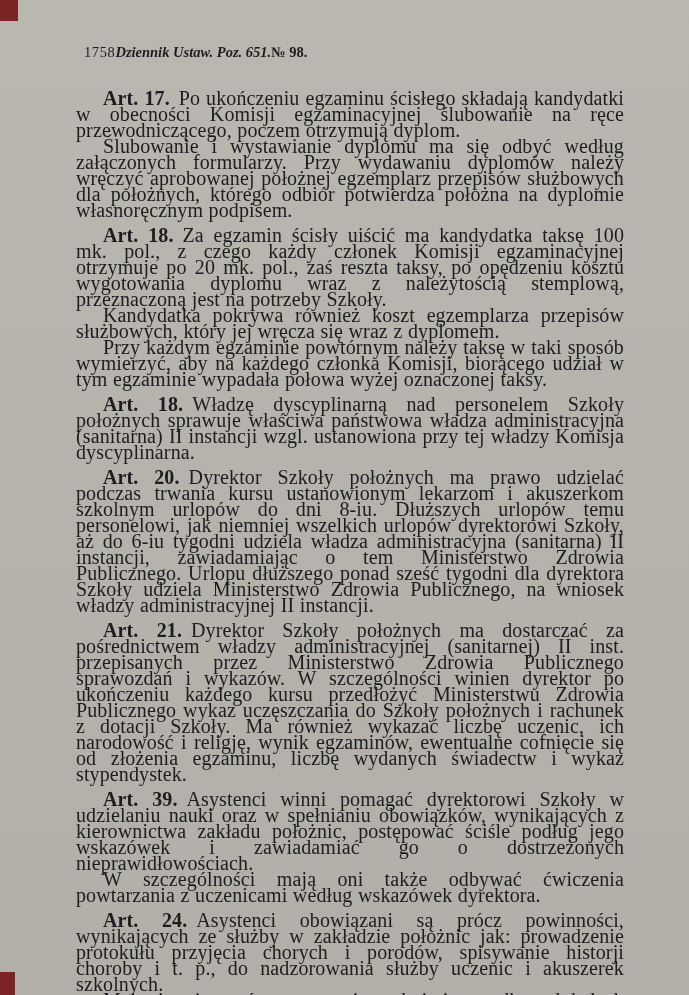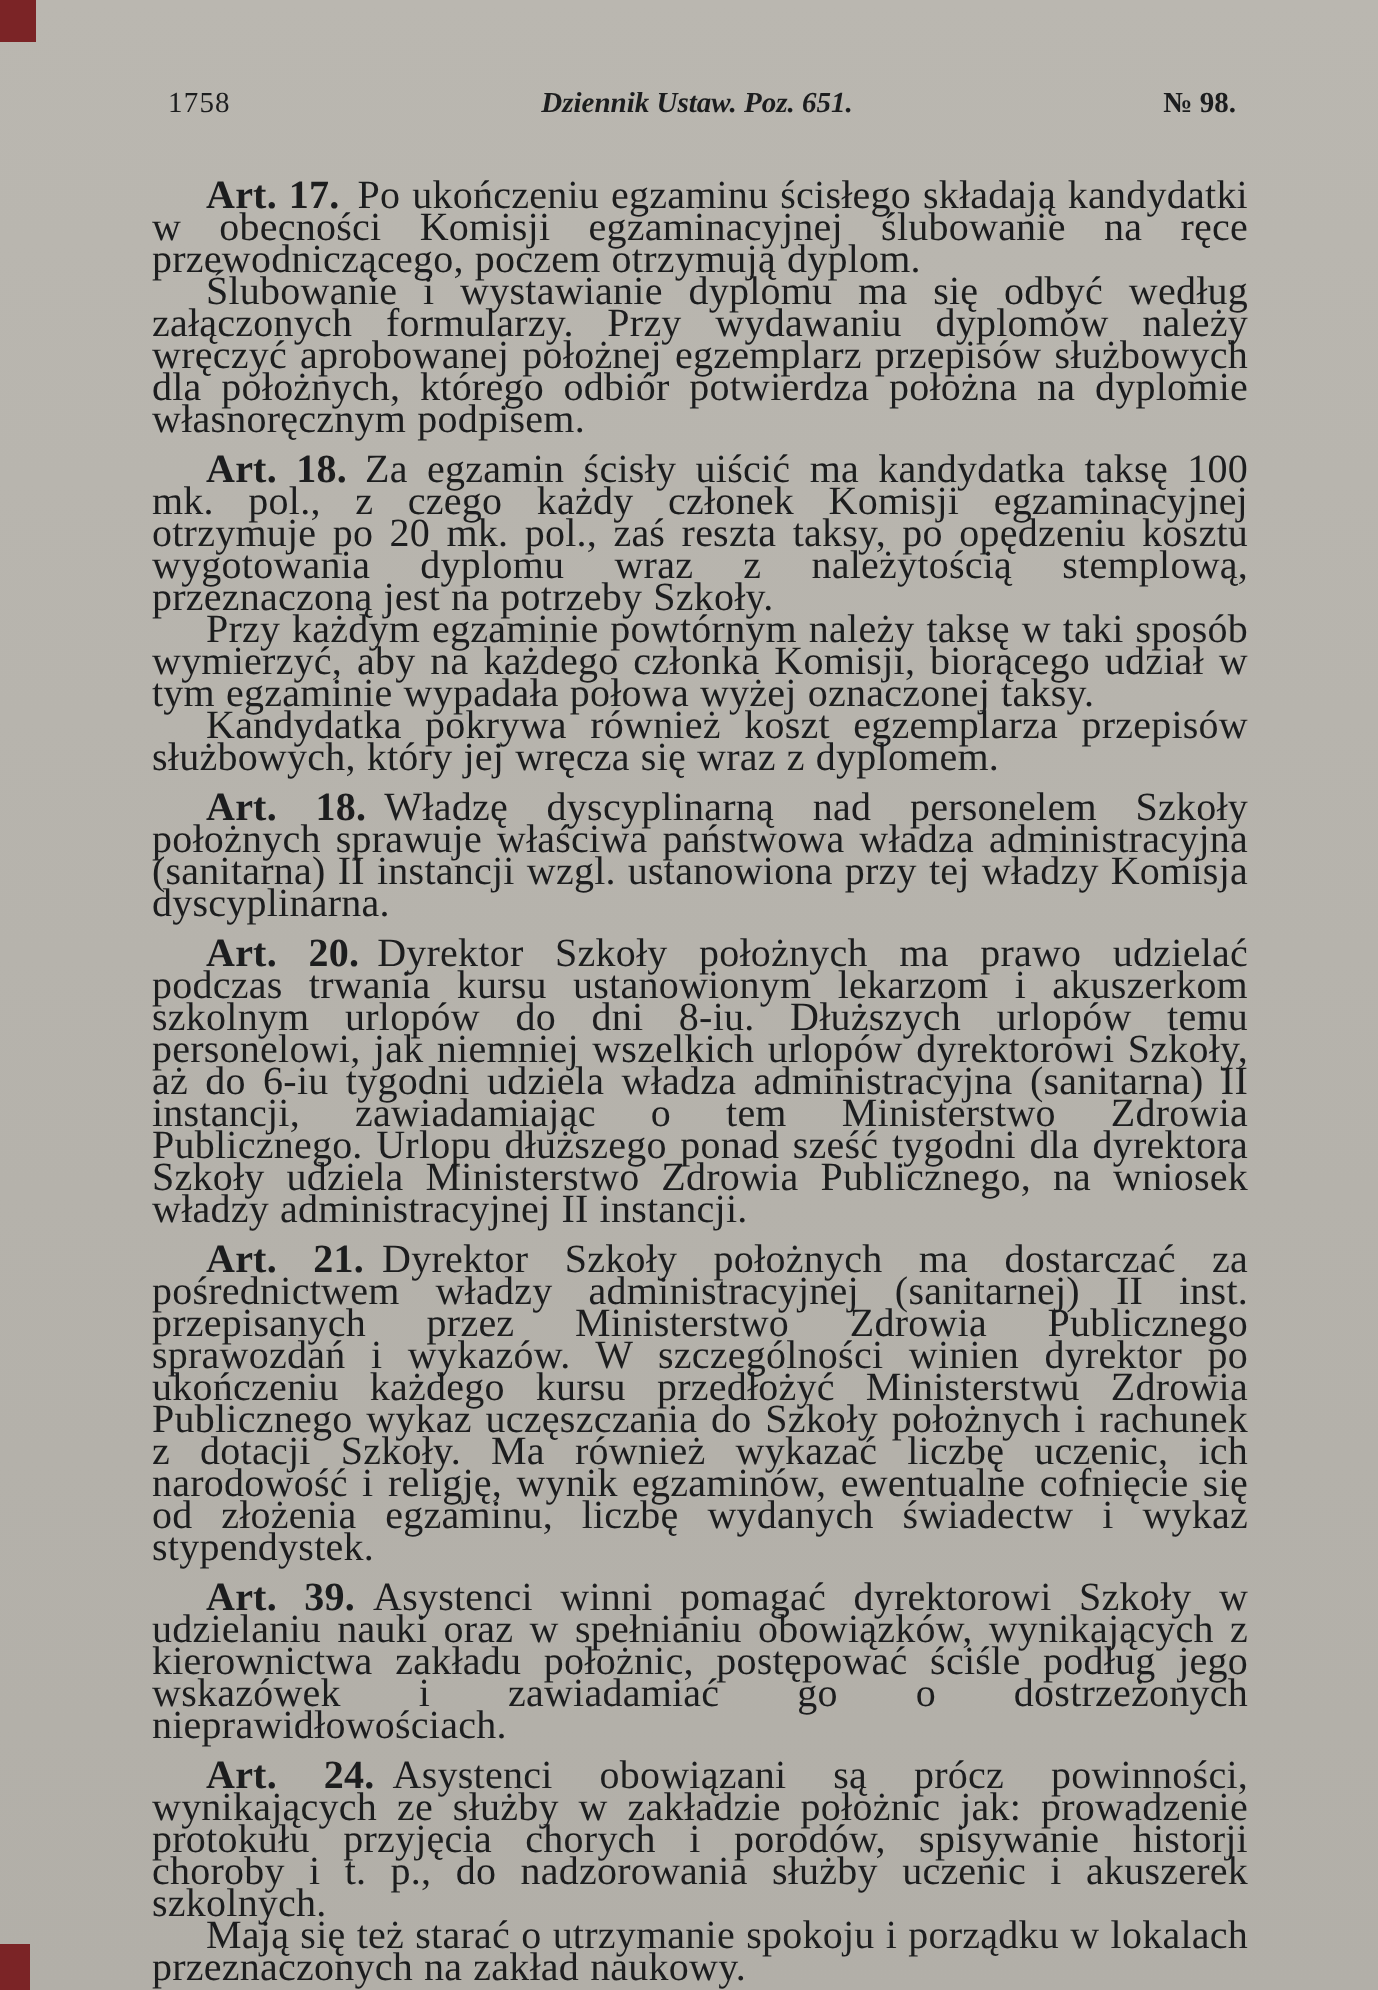--- a/index.html
+++ b/index.html
@@ -17,21 +17,20 @@
   .corner-mark.bottom { left: 0; top: 972px; width: 15px; height: 23px; }
 
   .content {
     position: absolute;
     left: 76px;
     top: 44px;
     width: 548px;
   }
   .page-header {
     display: flex;
-    justify-content: space-between;
     align-items: baseline;
     font-size: 14.5px;
     padding: 0 6px 0 8px;
     margin-bottom: 29px;
   }
   .page-header .page-num { font-weight: normal; letter-spacing: 0.6px; }
   .page-header .title    { font-weight: bold; font-style: italic; }
   .page-header .issue    { font-weight: bold; }
 
   .doc-body {
@@ -64,39 +63,40 @@
 
     <div class="doc-body">
 
       <div class="article">
         <p><b class="lbl">Art. 17.</b><span>Po ukończeniu egzaminu ścisłego składają kandydatki w obecności Komisji egzaminacyjnej ślubowanie na ręce przewodniczącego, poczem otrzymują dyplom.</span></p>
         <p>Ślubowanie i wystawianie dyplomu ma się odbyć według załączonych formularzy. Przy wydawaniu dyplomów należy wręczyć aprobowanej położnej egzemplarz przepisów służbowych dla położnych, którego odbiór potwierdza położna na dyplomie własnoręcznym podpisem.</p>
       </div>
 
       <div class="article">
         <p><b class="lbl">Art. 18.</b><span>Za egzamin ścisły uiścić ma kandydatka taksę 100 mk. pol., z czego każdy członek Komisji egzaminacyjnej otrzymuje po 20 mk. pol., zaś reszta taksy, po opędzeniu kosztu wygotowania dyplomu wraz z należytością stemplową, przeznaczoną jest na potrzeby Szkoły.</span></p>
+        <p>Kandydatka pokrywa również koszt egzemplarza przepisów służbowych, który jej wręcza się wraz z dyplomem.</p>
         <p>Przy każdym egzaminie powtórnym należy taksę w taki sposób wymierzyć, aby na każdego członka Komisji, biorącego udział w tym egzaminie wypadała połowa wyżej oznaczonej taksy.</p>
-        <p>Kandydatka pokrywa również koszt egzemplarza przepisów służbowych, który jej wręcza się wraz z dyplomem.</p>
       </div>
 
       <div class="article">
         <p><b class="lbl">Art. 18.</b><span>Władzę dyscyplinarną nad personelem Szkoły położnych sprawuje właściwa państwowa władza administracyjna (sanitarna) II instancji wzgl. ustanowiona przy tej władzy Komisja dyscyplinarna.</span></p>
       </div>
 
       <div class="article">
         <p><b class="lbl">Art. 20.</b><span>Dyrektor Szkoły położnych ma prawo udzielać podczas trwania kursu ustanowionym lekarzom i akuszerkom szkolnym urlopów do dni 8-iu. Dłuższych urlopów temu personelowi, jak niemniej wszelkich urlopów dyrektorowi Szkoły, aż do 6-iu tygodni udziela władza administracyjna (sanitarna) II instancji, zawiadamiając o tem Ministerstwo Zdrowia Publicznego. Urlopu dłuższego ponad sześć tygodni dla dyrektora Szkoły udziela Ministerstwo Zdrowia Publicznego, na wniosek władzy administracyjnej II instancji.</span></p>
       </div>
 
       <div class="article">
         <p><b class="lbl">Art. 21.</b><span>Dyrektor Szkoły położnych ma dostarczać za pośrednictwem władzy administracyjnej (sanitarnej) II inst. przepisanych przez Ministerstwo Zdrowia Publicznego sprawozdań i wykazów. W szczególności winien dyrektor po ukończeniu każdego kursu przedłożyć Ministerstwu Zdrowia Publicznego wykaz uczęszczania do Szkoły położnych i rachunek z dotacji Szkoły. Ma również wykazać liczbę uczenic, ich narodowość i religję, wynik egzaminów, ewentualne cofnięcie się od złożenia egzaminu, liczbę wydanych świadectw i wykaz stypendystek.</span></p>
       </div>
 
 
       <div class="article">
         <p><b class="lbl">Art. 39.</b><span>Asystenci winni pomagać dyrektorowi Szkoły w udzielaniu nauki oraz w spełnianiu obowiązków, wynikających z kierownictwa zakładu położnic, postępować ściśle podług jego wskazówek i zawiadamiać go o dostrzeżonych nieprawidłowościach.</span></p>
+        <p>W szczególności mają oni także odbywać ćwiczenia powtarzania z uczenicami według wskazówek dyrektora.</p>
       </div>
 
       <div class="article">
         <p><b class="lbl">Art. 24.</b><span>Asystenci obowiązani są prócz powinności, wynikających ze służby w zakładzie położnic jak: prowadzenie protokułu przyjęcia chorych i porodów, spisywanie historji choroby i t. p., do nadzorowania służby uczenic i akuszerek szkolnych.</span></p>
         <p>Mają się też starać o utrzymanie spokoju i porządku w lokalach przeznaczonych na zakład naukowy.</p>
       </div>
 
     </div>
   </div>
 </div>

